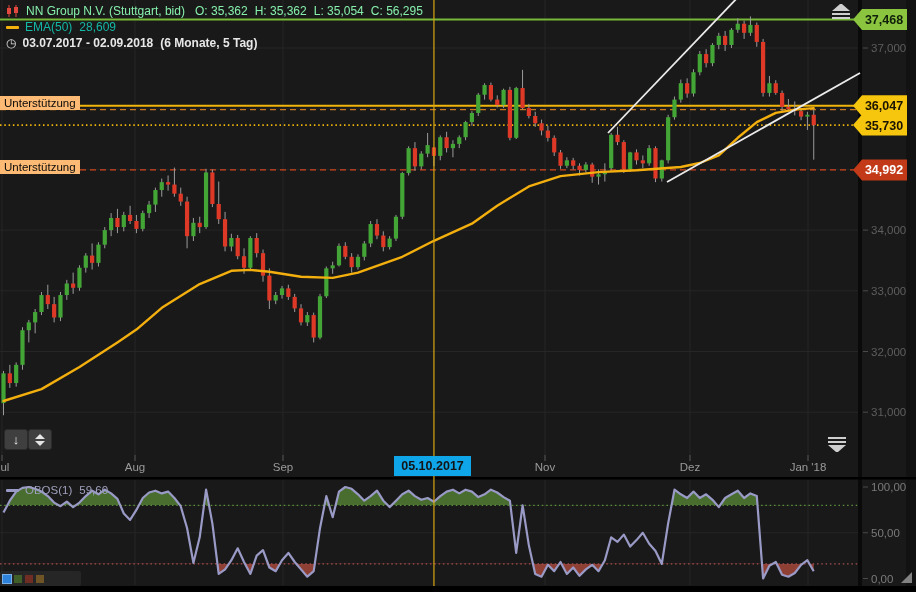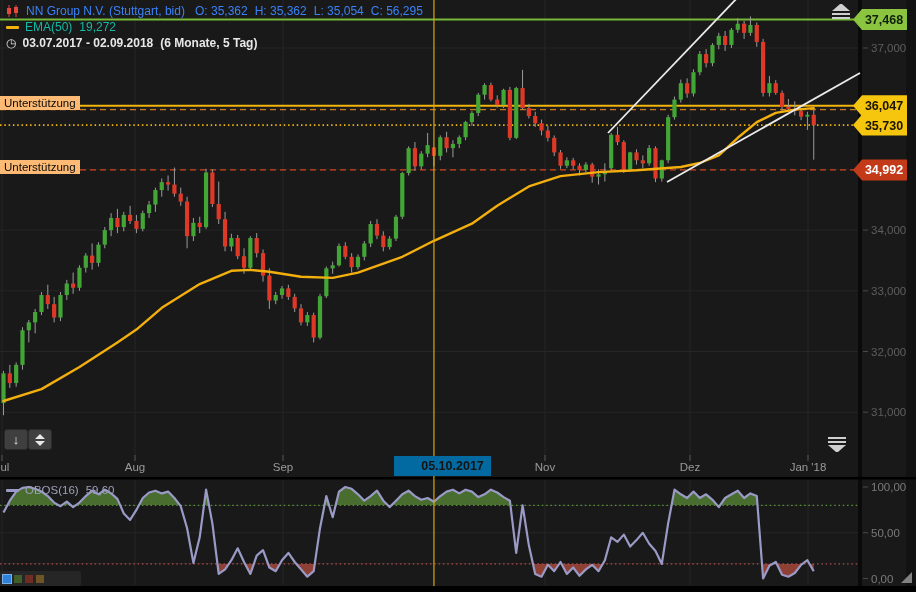--- a/index.html
+++ b/index.html
@@ -1,33 +1,33 @@
 <!DOCTYPE html>
 <html><head>
 <meta charset="utf-8">
 <style>
   html,body{margin:0;padding:0;background:#000;}
   #screen{position:relative;width:916px;height:592px;background:#191919;overflow:hidden;
           font-family:"Liberation Sans",sans-serif;-webkit-font-smoothing:antialiased;}
   #chart-svg{position:absolute;left:0;top:0;}
   .hdr{position:absolute;left:6px;top:3px;z-index:5;}
   .hdr-row{display:flex;align-items:center;height:16px;white-space:pre;}
-  .r1{color:#3b82f6;font-size:12px;}
+  .r1{color:#86efac;font-size:12px;}
   .r2{color:#14b8a6;font-size:12px;}
   .r3{color:#e8e8e8;font-size:12px;font-weight:bold;}
   .sep{display:inline-block;width:10px;}
   .sep2{display:inline-block;width:7px;}
   .dash-ic{display:inline-block;width:13px;height:3px;margin-right:6px;border-radius:1px;}
   .ema-dash{background:#f2b10d;}
   .obos-dash{background:#9a9ac6;}
   .clock{color:#d8d8d8;font-size:12px;margin-right:6px;font-weight:normal;}
   .support-label{position:absolute;left:0;background:#fdba74;color:#0a0a0a;font-size:11.5px;
                  padding:0 4px;height:14px;line-height:14px;z-index:4;}
-  #date-badge{position:absolute;left:394px;top:456px;width:77px;height:20px;background:#0369a1;
-              color:#141414;font-size:12.5px;font-weight:bold;text-align:center;line-height:20px;z-index:6;padding-left:20px;}
+  #date-badge{position:absolute;left:394px;top:456px;width:77px;height:20px;background:#0ea5e9;
+              color:#141414;font-size:12.5px;font-weight:bold;text-align:center;line-height:20px;z-index:6;}
   .mini-btn{position:absolute;width:22px;height:19px;background:#3f3f3f;border:1px solid #2b2b2b;
             border-radius:3px;z-index:5;display:flex;align-items:center;justify-content:center;
             color:#e6e6e6;font-size:13px;font-weight:bold;cursor:pointer;}
   .tri{width:0;height:0;display:block;}
   .tri-up{border-left:5px solid transparent;border-right:5px solid transparent;border-bottom:5px solid #e6e6e6;}
   .tri-dn{border-left:5px solid transparent;border-right:5px solid transparent;border-top:5px solid #e6e6e6;margin-top:2px;}
   .eject{position:absolute;z-index:5;width:18px;cursor:pointer;}
   .eject .t-up{margin:0 auto;border-left:8px solid transparent;border-right:8px solid transparent;border-bottom:7px solid #cfcfcf;}
   .eject .t-dn{margin:0 auto;border-left:8px solid transparent;border-right:8px solid transparent;border-top:7px solid #cfcfcf;}
   .eject .bar{height:2px;background:#cfcfcf;margin-top:2px;}
@@ -422,21 +422,21 @@
       </svg>
       <span>NN Group N.V. (Stuttgart, bid)</span><span class="sep"></span>
       <span>O:</span>&nbsp;<span>35,362</span><span class="sep2"></span>
       <span>H:</span>&nbsp;<span>35,362</span><span class="sep2"></span>
       <span>L:</span>&nbsp;<span>35,054</span><span class="sep2"></span>
       <span>C:</span>&nbsp;<span>56,295</span>
     </div>
     <div class="hdr-row r2">
       <span class="dash-ic ema-dash"></span>
       <span>EMA(50)</span><span class="sep2"></span>
-      <span>19,272</span>
+      <span>28,609</span>
     </div>
     <div class="hdr-row r3">
       <span class="clock">◷</span>
       <span>03.07.2017 - 02.09.2018</span><span class="sep2"></span>
       <span>(6 Monate, 5 Tag)</span>
     </div>
   </div>
 
   <div class="support-label" style="top:96px">Unterstützung</div>
   <div class="support-label" style="top:160px">Unterstützung</div>
@@ -457,21 +457,21 @@
       <div class="bar"></div>
   </div>
   <div class="eject" style="left:828px;top:437px">
     <div class="bar b"></div>
       <div class="bar b"></div>
       <div class="t-dn"></div>
   </div>
 
   <div id="obos-legend">
     <span class="dash-ic obos-dash"></span>
-    <span>OBOS(16)</span><span class="sep2"></span>
+    <span>OBOS(1)</span><span class="sep2"></span>
     <span>59,60</span>
   </div>
 
   <div id="color-strip">
     <span class="csq" style="background:#2f82d9;outline:1px solid #7ab0e8"></span>
     <span class="csq" style="background:#3f5e28"></span>
     <span class="csq" style="background:#6f2d23"></span>
     <span class="csq" style="background:#6f5426"></span>
   </div>
 

